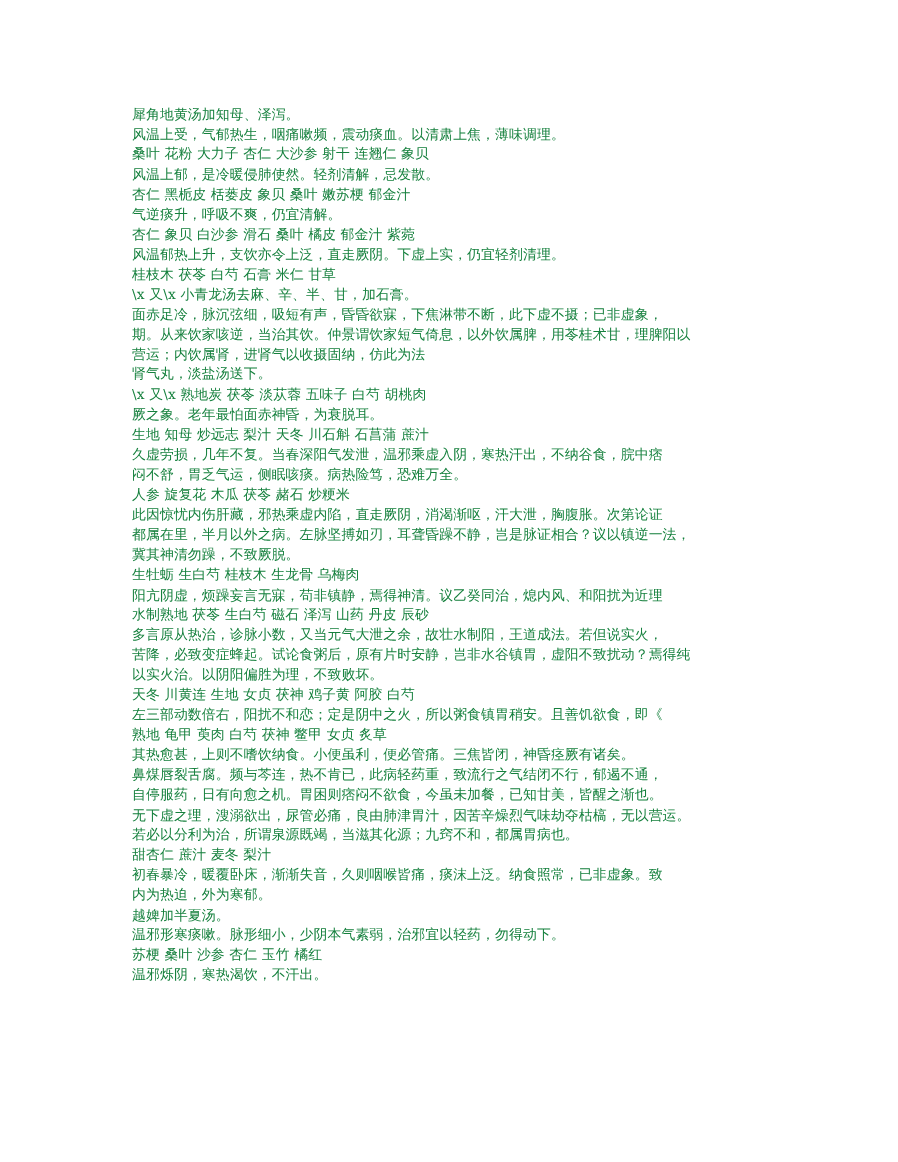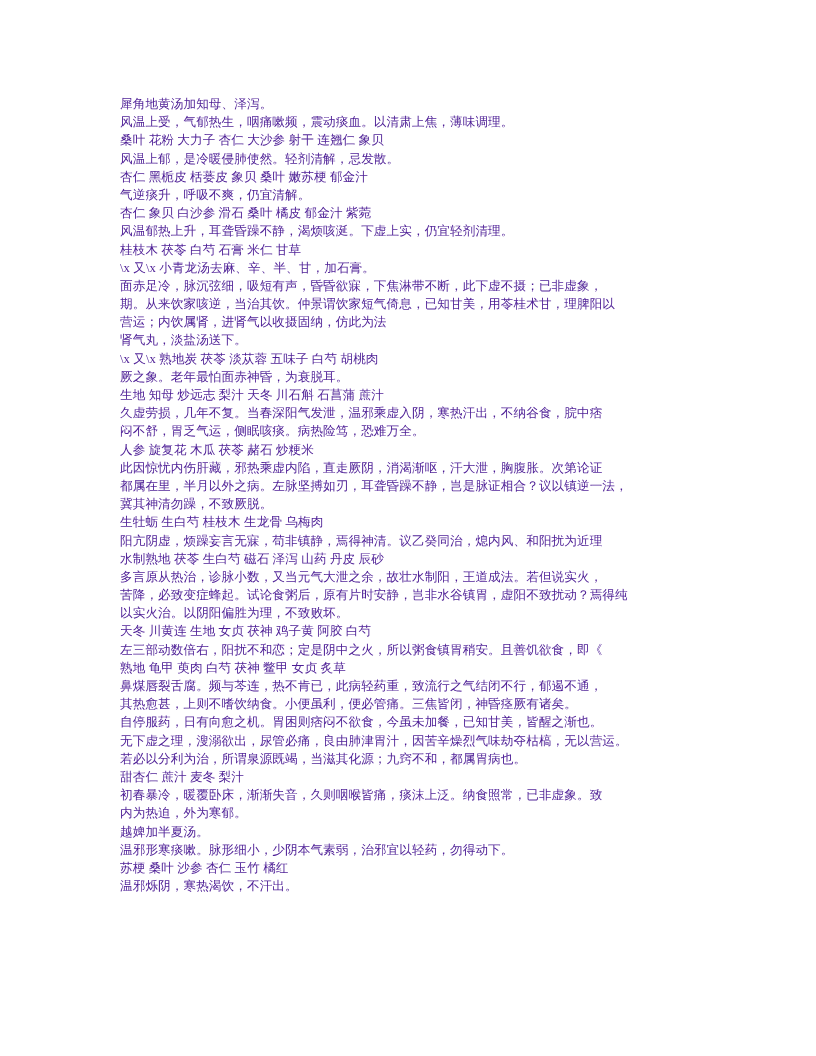--- a/index.html
+++ b/index.html
@@ -25,65 +25,64 @@
   .text-body {
     position: absolute;
     left: 120px;
     top: 95px;
     width: 600px;
   }
   .line {
     font-size: 12.6px;
     line-height: 18.2px;
     height: 18.2px;
-    color: #4c1d95;
+    color: #15803d;
     white-space: nowrap;
     letter-spacing: 0.1px;
-    font-family: Liberation Serif, serif;
   }
 </style>
 </head>
 <body>
 
 <div class="page">
   <div class="text-body">
     <div class="line">犀角地黄汤加知母、泽泻。</div>
     <div class="line">风温上受，气郁热生，咽痛嗽频，震动痰血。以清肃上焦，薄味调理。</div>
     <div class="line">桑叶 花粉 大力子 杏仁 大沙参 射干 连翘仁 象贝</div>
     <div class="line">风温上郁，是冷暖侵肺使然。轻剂清解，忌发散。</div>
     <div class="line">杏仁 黑栀皮 栝蒌皮 象贝 桑叶 嫩苏梗 郁金汁</div>
     <div class="line">气逆痰升，呼吸不爽，仍宜清解。</div>
     <div class="line">杏仁 象贝 白沙参 滑石 桑叶 橘皮 郁金汁 紫菀</div>
-    <div class="line">风温郁热上升，耳聋昏躁不静，渴烦咳涎。下虚上实，仍宜轻剂清理。</div>
+    <div class="line">风温郁热上升，支饮亦令上泛，直走厥阴。下虚上实，仍宜轻剂清理。</div>
     <div class="line">桂枝木 茯苓 白芍 石膏 米仁 甘草</div>
     <div class="line">\x 又\x 小青龙汤去麻、辛、半、甘，加石膏。</div>
     <div class="line">面赤足冷，脉沉弦细，吸短有声，昏昏欲寐，下焦淋带不断，此下虚不摄；已非虚象，</div>
-    <div class="line">期。从来饮家咳逆，当治其饮。仲景谓饮家短气倚息，已知甘美，用苓桂术甘，理脾阳以</div>
+    <div class="line">期。从来饮家咳逆，当治其饮。仲景谓饮家短气倚息，以外饮属脾，用苓桂术甘，理脾阳以</div>
     <div class="line">营运；内饮属肾，进肾气以收摄固纳，仿此为法</div>
     <div class="line">肾气丸，淡盐汤送下。</div>
     <div class="line">\x 又\x 熟地炭 茯苓 淡苁蓉 五味子 白芍 胡桃肉</div>
     <div class="line">厥之象。老年最怕面赤神昏，为衰脱耳。</div>
     <div class="line">生地 知母 炒远志 梨汁 天冬 川石斛 石菖蒲 蔗汁</div>
     <div class="line">久虚劳损，几年不复。当春深阳气发泄，温邪乘虚入阴，寒热汗出，不纳谷食，脘中痞</div>
     <div class="line">闷不舒，胃乏气运，侧眠咳痰。病热险笃，恐难万全。</div>
     <div class="line">人参 旋复花 木瓜 茯苓 赭石 炒粳米</div>
     <div class="line">此因惊忧内伤肝藏，邪热乘虚内陷，直走厥阴，消渴渐呕，汗大泄，胸腹胀。次第论证</div>
     <div class="line">都属在里，半月以外之病。左脉坚搏如刃，耳聋昏躁不静，岂是脉证相合？议以镇逆一法，</div>
     <div class="line">冀其神清勿躁，不致厥脱。</div>
     <div class="line">生牡蛎 生白芍 桂枝木 生龙骨 乌梅肉</div>
     <div class="line">阳亢阴虚，烦躁妄言无寐，苟非镇静，焉得神清。议乙癸同治，熄内风、和阳扰为近理</div>
     <div class="line">水制熟地 茯苓 生白芍 磁石 泽泻 山药 丹皮 辰砂</div>
     <div class="line">多言原从热治，诊脉小数，又当元气大泄之余，故壮水制阳，王道成法。若但说实火，</div>
     <div class="line">苦降，必致变症蜂起。试论食粥后，原有片时安静，岂非水谷镇胃，虚阳不致扰动？焉得纯</div>
     <div class="line">以实火治。以阴阳偏胜为理，不致败坏。</div>
     <div class="line">天冬 川黄连 生地 女贞 茯神 鸡子黄 阿胶 白芍</div>
     <div class="line">左三部动数倍右，阳扰不和恋；定是阴中之火，所以粥食镇胃稍安。且善饥欲食，即《</div>
     <div class="line">熟地 龟甲 萸肉 白芍 茯神 鳖甲 女贞 炙草</div>
+    <div class="line">其热愈甚，上则不嗜饮纳食。小便虽利，便必管痛。三焦皆闭，神昏痉厥有诸矣。</div>
     <div class="line">鼻煤唇裂舌腐。频与芩连，热不肯已，此病轻药重，致流行之气结闭不行，郁遏不通，</div>
-    <div class="line">其热愈甚，上则不嗜饮纳食。小便虽利，便必管痛。三焦皆闭，神昏痉厥有诸矣。</div>
     <div class="line">自停服药，日有向愈之机。胃困则痞闷不欲食，今虽未加餐，已知甘美，皆醒之渐也。</div>
     <div class="line">无下虚之理，溲溺欲出，尿管必痛，良由肺津胃汁，因苦辛燥烈气味劫夺枯槁，无以营运。</div>
     <div class="line">若必以分利为治，所谓泉源既竭，当滋其化源；九窍不和，都属胃病也。</div>
     <div class="line">甜杏仁 蔗汁 麦冬 梨汁</div>
     <div class="line">初春暴冷，暖覆卧床，渐渐失音，久则咽喉皆痛，痰沫上泛。纳食照常，已非虚象。致</div>
     <div class="line">内为热迫，外为寒郁。</div>
     <div class="line">越婢加半夏汤。</div>
     <div class="line">温邪形寒痰嗽。脉形细小，少阴本气素弱，治邪宜以轻药，勿得动下。</div>
     <div class="line">苏梗 桑叶 沙参 杏仁 玉竹 橘红</div>
     <div class="line">温邪烁阴，寒热渴饮，不汗出。</div>

